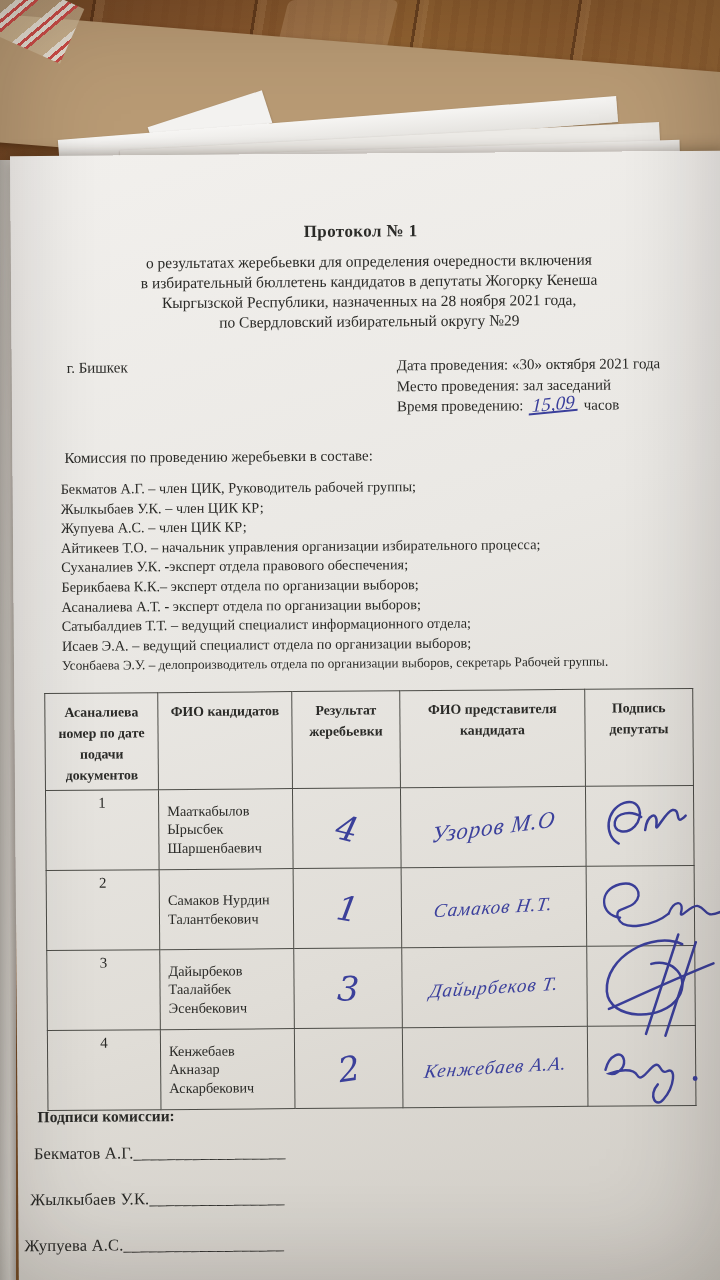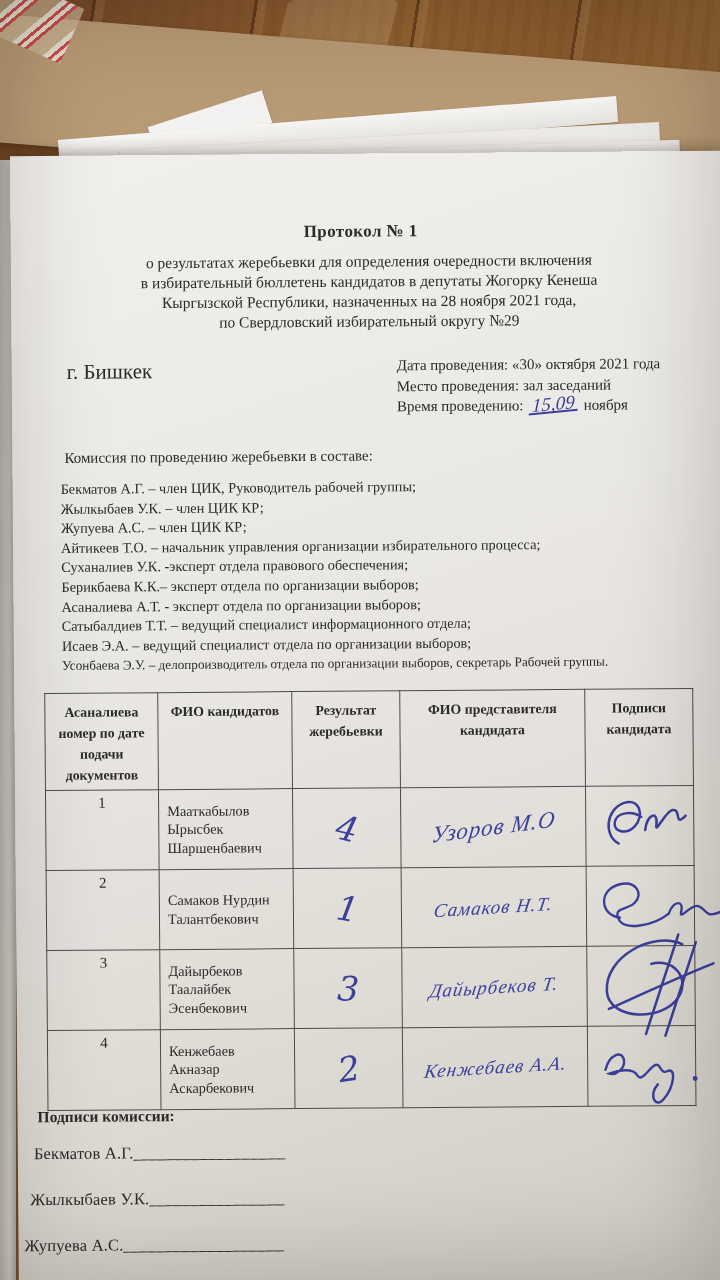--- a/index.html
+++ b/index.html
@@ -53,21 +53,21 @@
   
   .doc{position:absolute;left:10px;top:156px;width:716px;height:1134px;
     transform:rotate(-0.45deg);transform-origin:40px 0;
     background:linear-gradient(163deg,#f2f0ed 0%,#eae8e4 38%,#e0ddd7 68%,#cfcbc4 100%);
     box-shadow:0 0 16px rgba(40,25,10,0.45);
     color:#2b2b28;}
   .title{position:absolute;left:0;top:68px;width:700px;text-align:center;
          font-weight:bold;font-size:17px;letter-spacing:0.4px;}
   .subtitle{position:absolute;left:0;top:98px;width:716px;text-align:center;
             font-size:15.5px;line-height:20px;font-weight:500;}
-  .city{position:absolute;left:55px;top:204px;font-size:21px;}
+  .city{position:absolute;left:55px;top:204px;font-size:15px;}
   .meta{position:absolute;left:385px;top:202px;font-size:15px;line-height:20.5px;width:320px;}
   .hand{font-style:italic;color:#3a3f9f;}
   .time-val{display:inline-block;font-size:19px;line-height:12px;
             transform:rotate(-5deg) skewX(-8deg);border-bottom:2px solid #3a3f9f;
             padding:0 3px 1px 3px;margin:0 2px;}
   .comm-head{position:absolute;left:52px;top:294px;font-size:15px;}
   .members{position:absolute;left:48px;top:324px;font-size:14.3px;line-height:19.6px;width:660px;}
   .members div:last-child{font-size:13.2px;}
   
   table.tbl{position:absolute;left:30px;top:537px;border-collapse:collapse;table-layout:fixed;
@@ -132,21 +132,21 @@
     </div>
 
     <div class="city">г. Бишкек</div>
 
     <div class="meta">
       <div>Дата проведения: «30» октября 2021 года</div>
       <div>Место проведения: зал заседаний</div>
       <div>
         <span>Время проведению:</span>
         <span class="hand time-val">15,09</span>
-        <span>ноября</span>
+        <span>часов</span>
       </div>
     </div>
 
     <div class="comm-head">Комиссия по проведению жеребьевки в составе:</div>
 
     <div class="members">
       <div>Бекматов А.Г. – член ЦИК, Руководитель рабочей группы;</div>
       <div>Жылкыбаев У.К. – член ЦИК КР;</div>
       <div>Жупуева А.С. – член ЦИК КР;</div>
       <div>Айтикеев Т.О. – начальник управления организации избирательного процесса;</div>
@@ -165,21 +165,21 @@
           <col class="c3">
           <col class="c4">
           <col class="c5">
         </colgroup>
       <tbody>
           <tr>
         <th>Асаналиева номер по дате подачи документов</th>
         <th>ФИО кандидатов</th>
         <th>Результат жеребьевки</th>
         <th>ФИО представителя кандидата</th>
-        <th>Подписи кандидата</th>
+        <th>Подпись депутаты</th>
       </tr>
       <tr>
         <td class="num">1</td>
         <td class="cand">Мааткабылов Ырысбек Шаршенбаевич</td>
         <td class="res">
           <span class="res-d r1">4</span></td>
         <td class="rep">
           <span class="repname big">Узоров М.О</span></td>
         <td class="sig">
           <svg class="sg" style="left:4px;top:2px;" width="104" height="76" viewBox="0 0 110 80">

